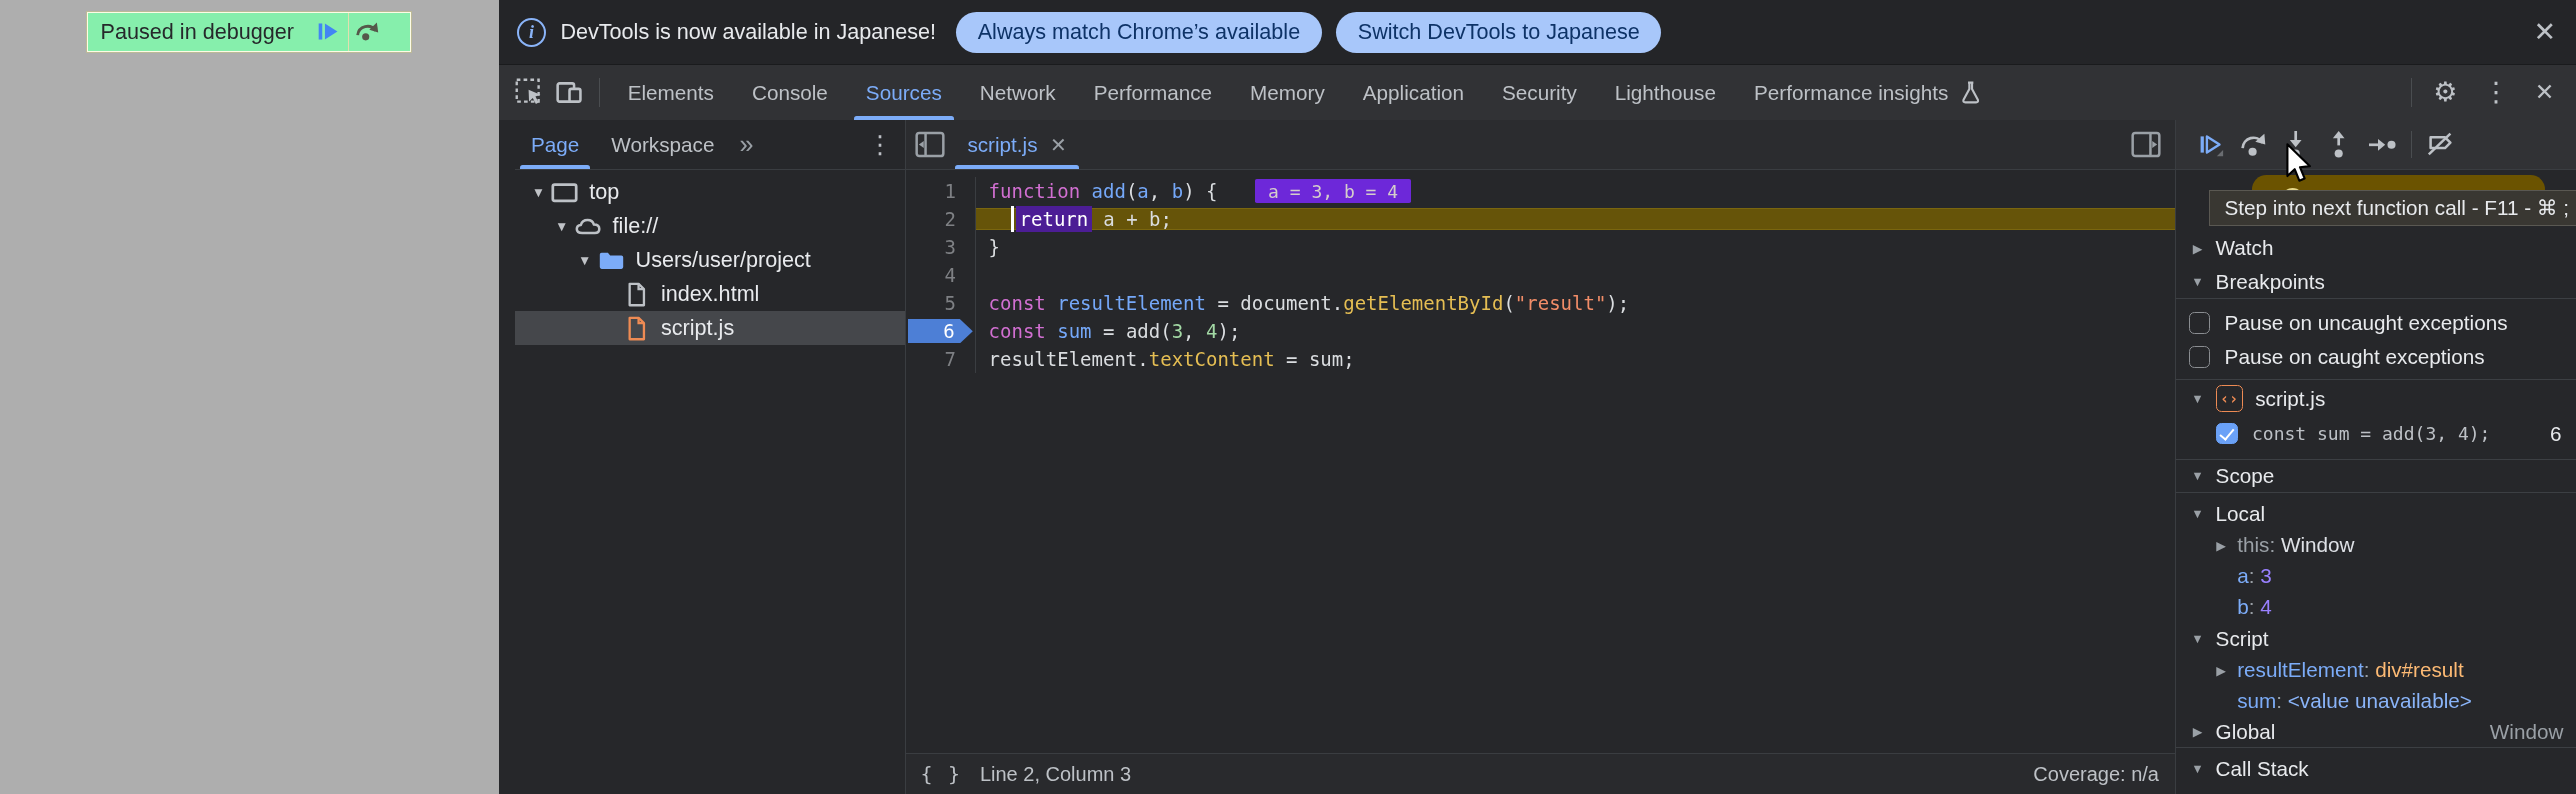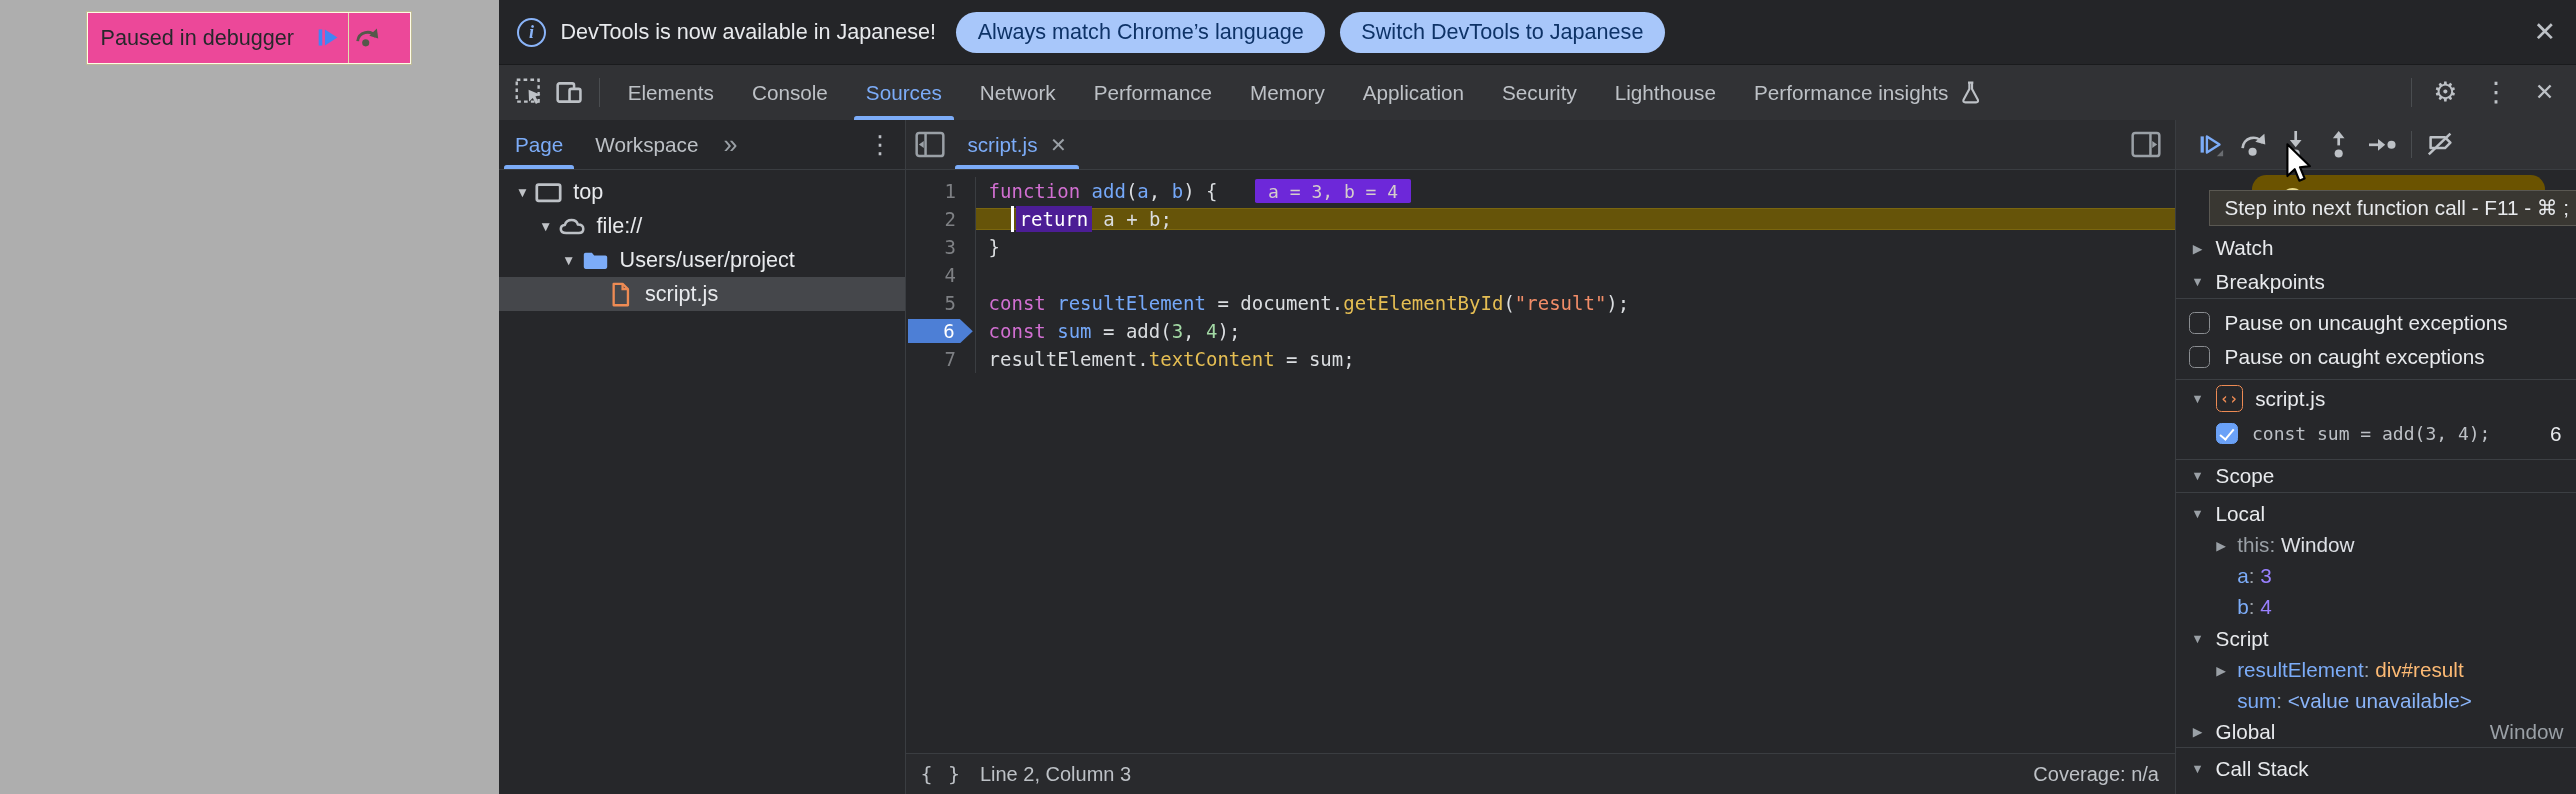--- a/index.html
+++ b/index.html
@@ -2,22 +2,22 @@
 <html style="font-size:14.4px"><head>
 <meta charset="utf-8">
 <style>
   * { margin:0; padding:0; box-sizing:border-box; }
   html,body { background:#111; }
   body { font-family:"Liberation Sans", sans-serif; }
   .screen { position:relative; width:2576px; height:795px; overflow:hidden; background:#26272A; }
 
   
   .page-area { position:absolute; left:0; top:0; width:499px; height:795px; background:#AEAEAE; }
-  .paused-banner { position:absolute; left:87px; top:11.7px; width:324px; height:52px;
-    background:#ec4899; border:1.8px solid #FDFCE6; box-shadow:0 0 0 0.9px #BFBC95;
+  .paused-banner { position:absolute; left:87px; top:11.7px; width:324px; height:40px;
+    background:#86efac; border:1.8px solid #FDFCE6; box-shadow:0 0 0 0.9px #BFBC95;
     display:flex; align-items:center; }
   .paused-banner .pb-label { font-size:21.6px; color:#26282B; padding:0 16px 0 12.6px; white-space:nowrap; }
   .pb-btn { width:38px; height:100%; display:flex; align-items:center; justify-content:center; }
   .pb-sep { width:0.9px; height:100%; background:#E2DFAF; }
 
   
   .devtools { position:absolute; left:499px; top:0; width:2077px; height:795px; background:#26272A; }
 
   
   .notif-bar { position:relative; height:65px; background:#242528; border-bottom:0.9px solid #1A1B1D;
@@ -43,21 +43,21 @@
   .main-tab.selected::after { content:""; position:absolute; left:7.2px; right:7.2px; bottom:0; height:3.6px;
     background:#7CACF8; border-radius:2.7px 2.7px 0 0; }
   .main-tab .flask { margin-left:10.8px; display:flex; }
   .tabbar-right { position:absolute; right:9px; top:0; height:100%; display:flex; align-items:center; }
   .glyph-btn { color:#BDC1C6; font-size:27px; padding:0 12.6px; line-height:1; }
 
   
   .content { position:absolute; top:120px; left:0; width:2077px; height:674px; display:flex; }
 
   
-  .nav-pane { width:407px; height:100%; border-right:0.9px solid #3A3D41; background:#26272A; flex:none; position:relative; }
+  .nav-pane { width:407px; height:100%; border-right:0.9px solid #3A3D41; background:#26272A; flex:none; position:relative;padding-left:16px; }
   .nav-header { height:50px; border-bottom:0.9px solid #3A3D41; display:flex; align-items:center; position:relative; }
   .nav-tab { position:relative; height:100%; display:flex; align-items:center; padding:0 16px; font-size:20.7px; color:#BDC1C6; }
   .nav-tab.selected { color:#7CACF8; }
   .nav-tab.selected::after { content:""; position:absolute; left:5.4px; right:5.4px; bottom:0; height:3.6px; background:#7CACF8; border-radius:2.7px 2.7px 0 0; }
   .nav-chev { color:#9AA0A6; font-size:25px; padding:0 9px; }
   .nav-dots { position:absolute; right:12.6px; color:#BDC1C6; font-size:25px; }
   .tree { padding-top:5.4px; }
   .tree-row { height:34px; display:flex; align-items:center; font-size:21.6px; color:#E8EAED; white-space:nowrap; }
   .tree-row.selected { background:#45474B; }
   .tw { width:21.6px; text-align:center; color:#C0C3C7; font-size:13.5px; flex:none; }
@@ -156,21 +156,21 @@
         </svg>
       </span>
     </div>
   </div>
 
   <div class="devtools">
 
     <div class="notif-bar">
       <span class="info-icon">i</span>
       <span class="notif-text">DevTools is now available in Japanese!</span>
-      <span class="pill">Always match Chrome’s language</span>
+      <span class="pill">Always match Chrome’s available</span>
       <span class="pill">Switch DevTools to Japanese</span>
       <span class="notif-close">✕</span>
     </div>
 
     <div class="main-tabbar">
       <span class="tb-icon">
         <svg width="31" height="31" viewBox="0 0 34 34">
           <rect x="3" y="3" width="24" height="24" fill="none" stroke="#BDC1C6" stroke-width="2.6" stroke-dasharray="4 3.5"></rect>
           <path d="M16 14 L29 19.5 L23.5 21.5 L27 28 L24 29.6 L20.6 23 L16.5 27 Z" fill="#BDC1C6"></path>
         </svg>
@@ -257,20 +257,29 @@
           </div>
           <div class="tree-row" style="padding-left:59px">
             <span class="tw">▼</span>
             <span class="ticon">
               <svg width="27" height="21.6" viewBox="0 0 30 24">
                   <path d="M2 5 Q2 3 4 3 L11 3 L13.5 6 L26 6 Q28 6 28 8 L28 19 Q28 21 26 21 L4 21 Q2 21 2 19 Z" fill="#7CACF8"></path>
                 </svg>
             </span>
             <span>Users/user/project</span>
           </div>
+          <div class="tree-row" style="padding-left:106px">
+            <span class="ticon">
+              <svg width="21.6" height="25" viewBox="0 0 24 28">
+                  <path d="M4 2 L14 2 L20 8 L20 26 L4 26 Z" fill="none" stroke="#BDC1C6" stroke-width="2.6" stroke-linejoin="round"></path>
+                  <path d="M14 2 L14 8 L20 8" fill="none" stroke="#BDC1C6" stroke-width="2.6"></path>
+                </svg>
+            </span>
+            <span>index.html</span>
+          </div>
           <div class="tree-row selected" style="padding-left:106px">
             <span class="ticon">
               <svg width="21.6" height="25" viewBox="0 0 24 28">
                   <path d="M4 2 L14 2 L20 8 L20 26 L4 26 Z" fill="none" stroke="#EE8B54" stroke-width="2.6" stroke-linejoin="round"></path>
                   <path d="M14 2 L14 8 L20 8" fill="none" stroke="#EE8B54" stroke-width="2.6"></path>
                 </svg>
             </span>
             <span>script.js</span>
           </div>
         </div>

